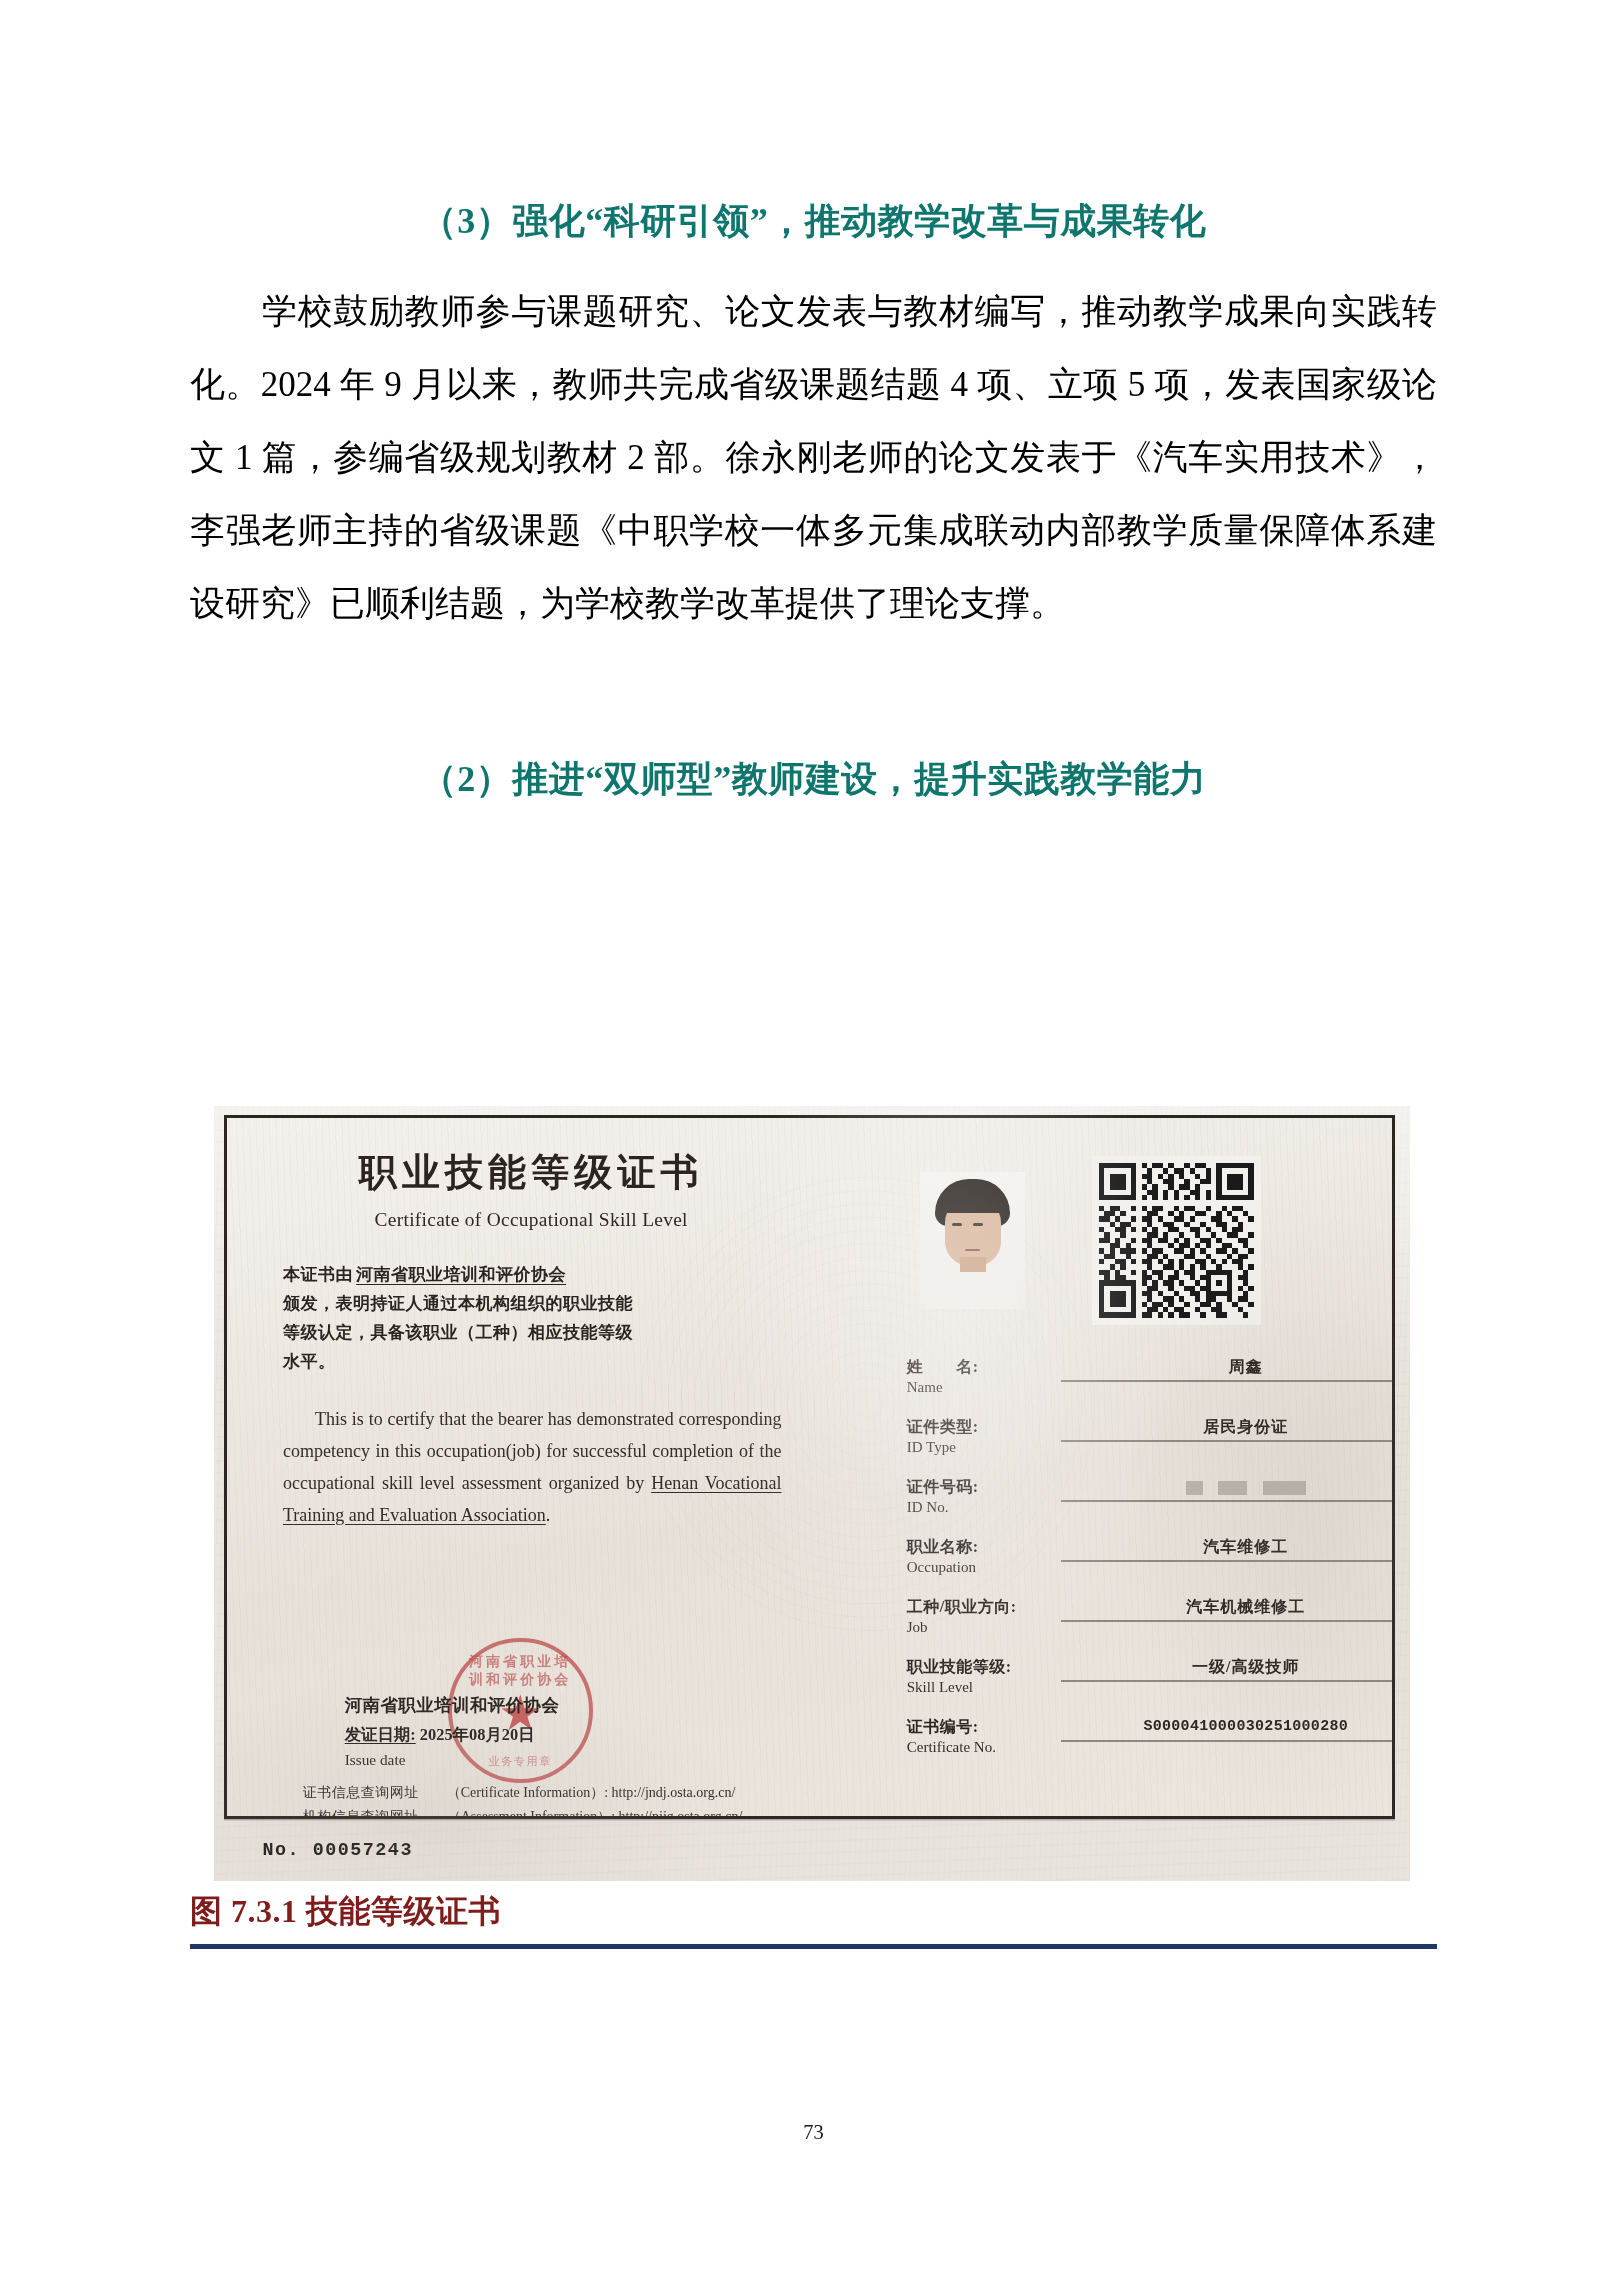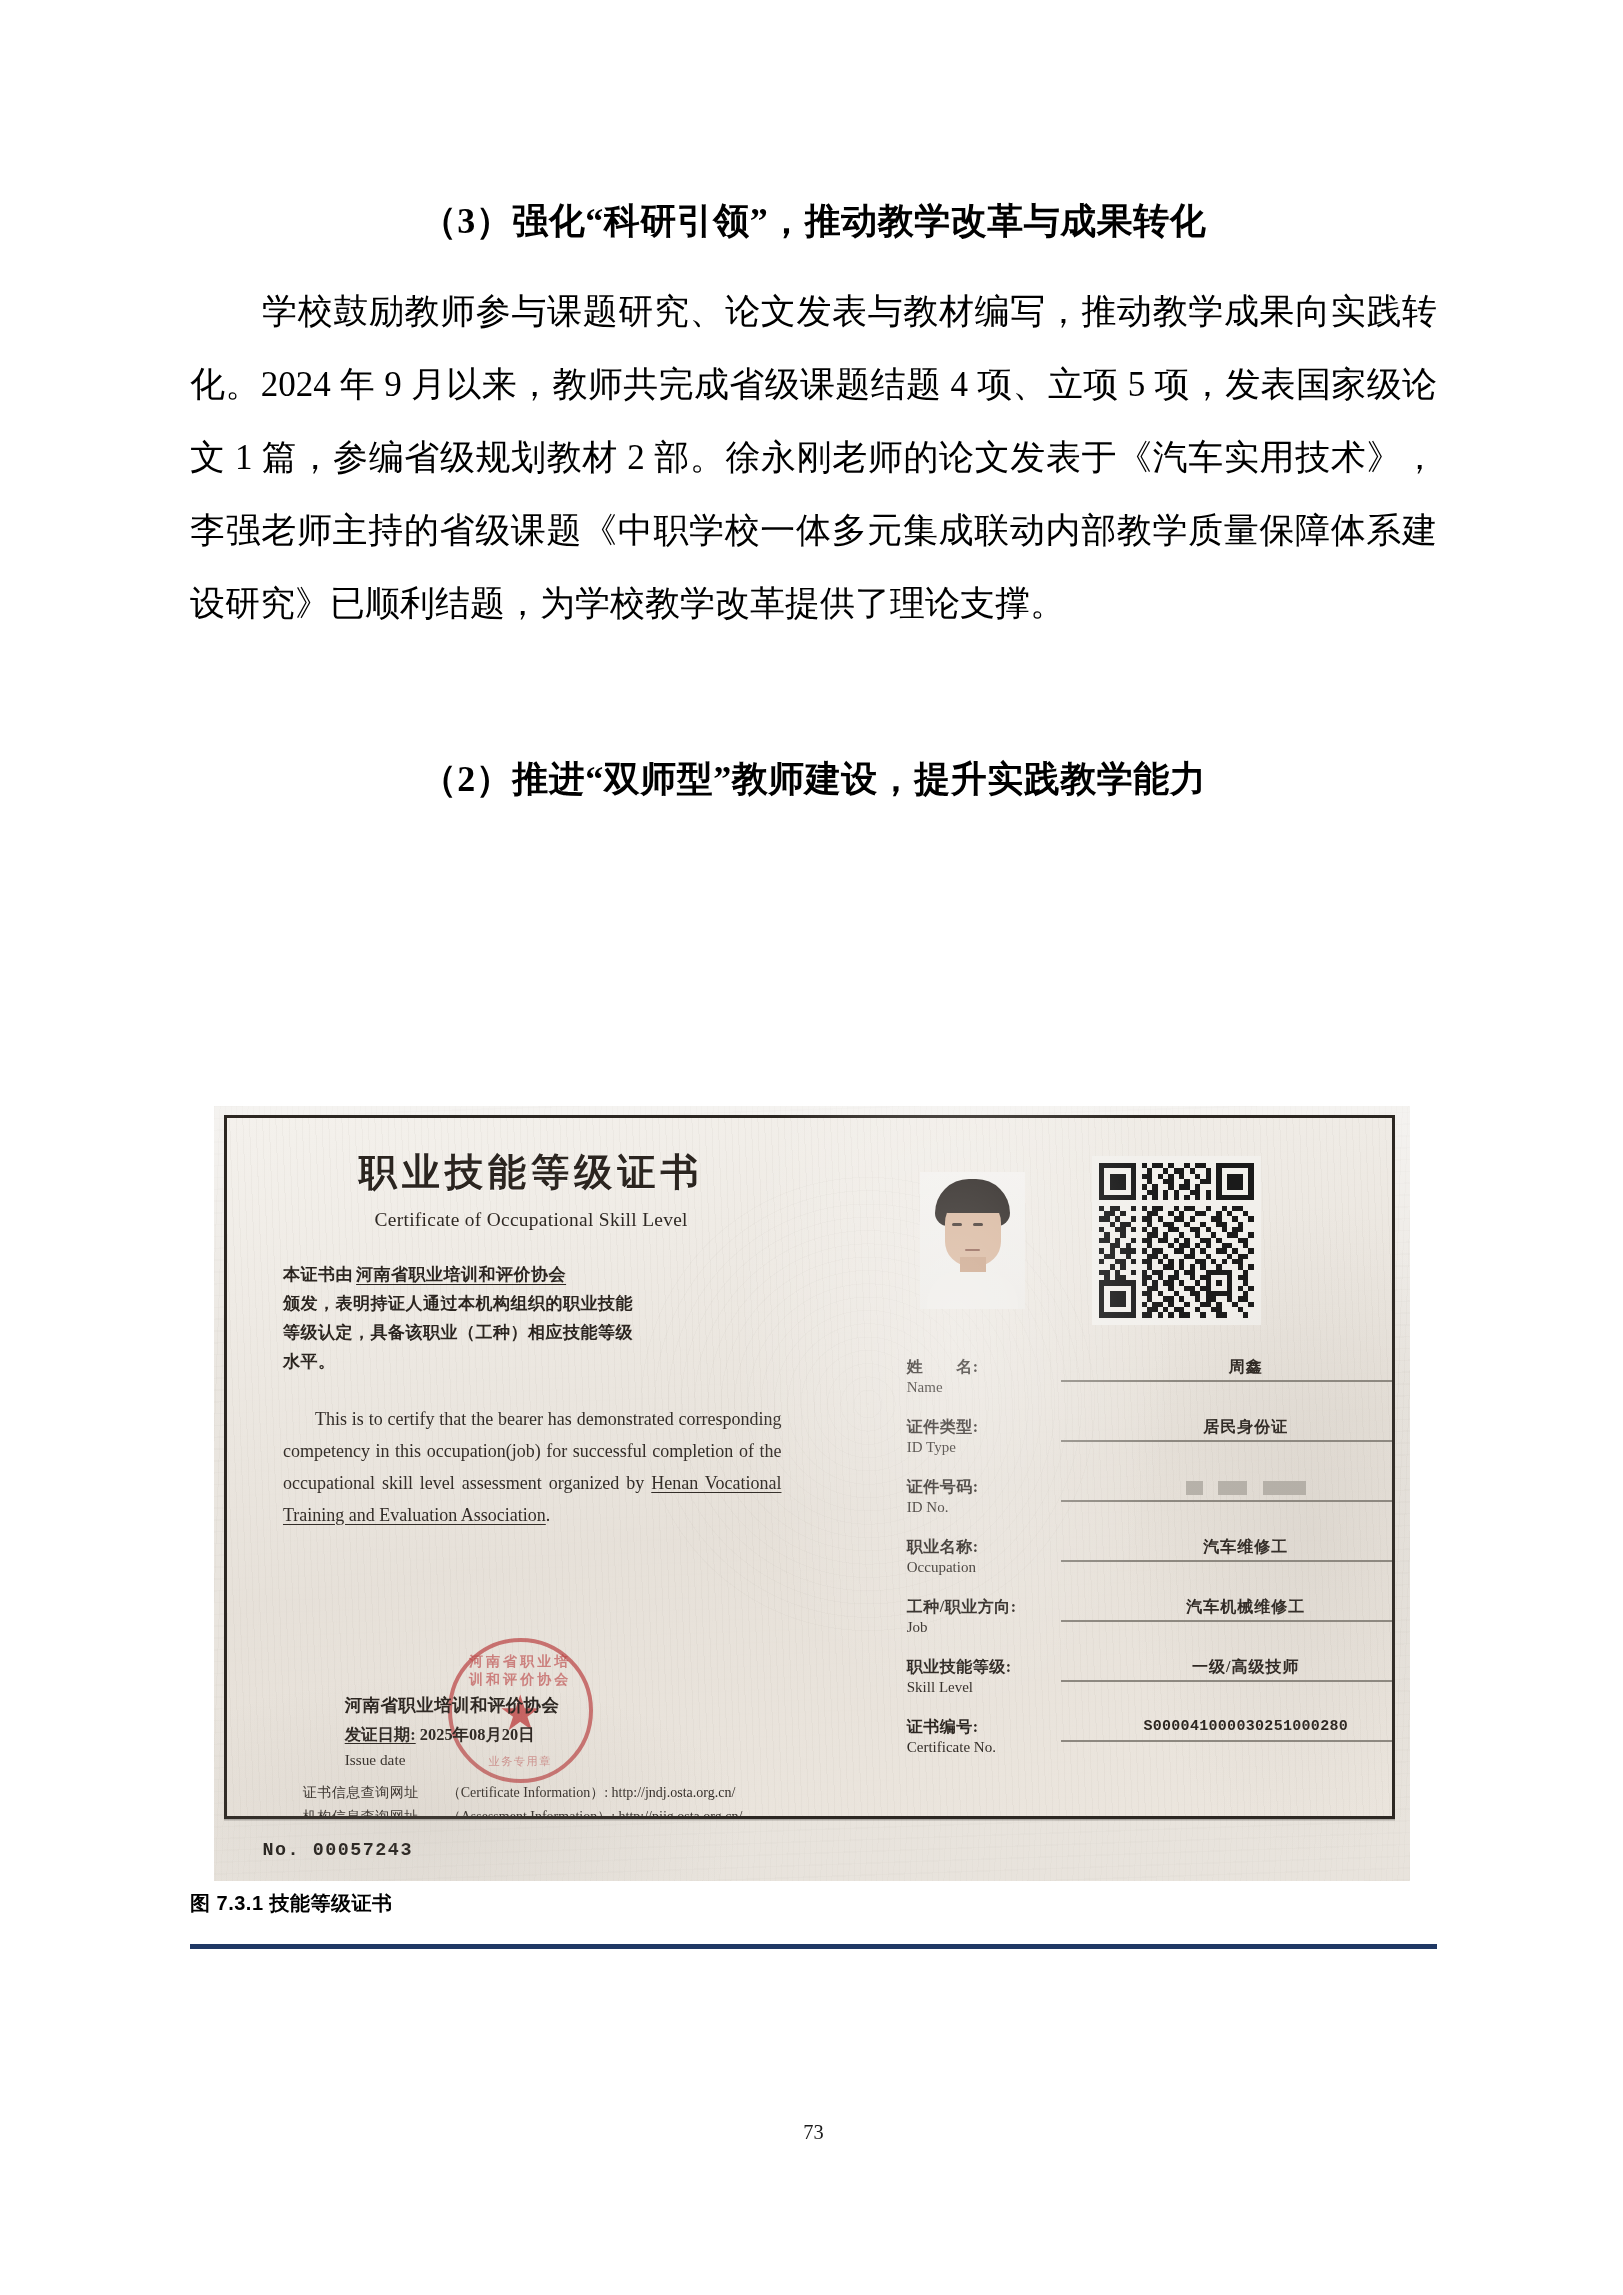--- a/index.html
+++ b/index.html
@@ -22,21 +22,21 @@
   .content {
     position: absolute;
     left: 190px;
     top: 0;
     width: 1247px;
     height: 2295px;
   }
 
   
   .sec-heading {
-    color: #000000;
+    color: #0f766e;
     font-family: "Liberation Serif", "DejaVu Serif", serif;
     font-weight: bold;
     font-size: 36px;
     line-height: 1.0;
     text-align: center;
     letter-spacing: 0.5px;
     white-space: nowrap;
   }
   #heading-1 { position: absolute; left: 0; top: 203px; width: 1247px; }
   #heading-2 { position: absolute; left: 0; top: 761px; width: 1247px; }
@@ -364,24 +364,24 @@
     color: #231f1b;
     letter-spacing: 1.5px;
     font-weight: bold;
   }
 
   
   .fig-caption {
     position: absolute;
     left: 0;
     top: 1890px;
-    font-family: Liberation Sans, sans-serif;
-    font-size: 20px;
+    font-family: Liberation Serif, serif;
+    font-size: 32px;
     font-weight: bold;
-    color: #000000;
+    color: #7f1d1d;
     letter-spacing: 0.5px;
   }
   .fig-rule {
     position: absolute;
     left: 0;
     top: 1944px;
     width: 1247px;
     height: 4.6px;
     background: #1f3864;
   }

